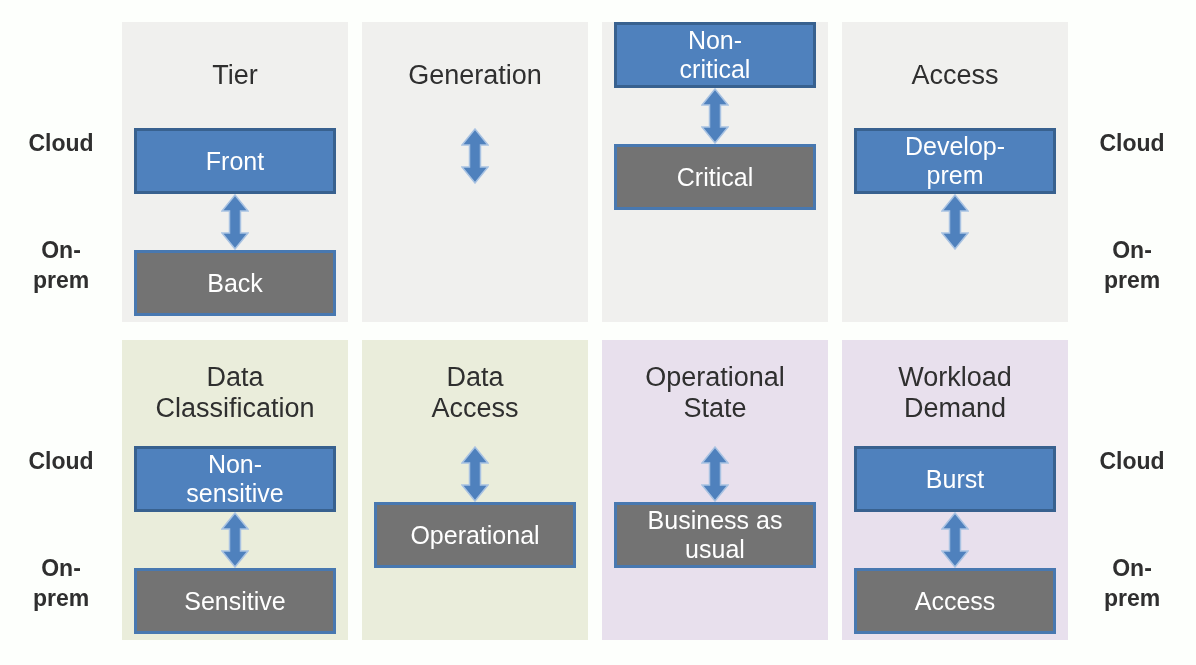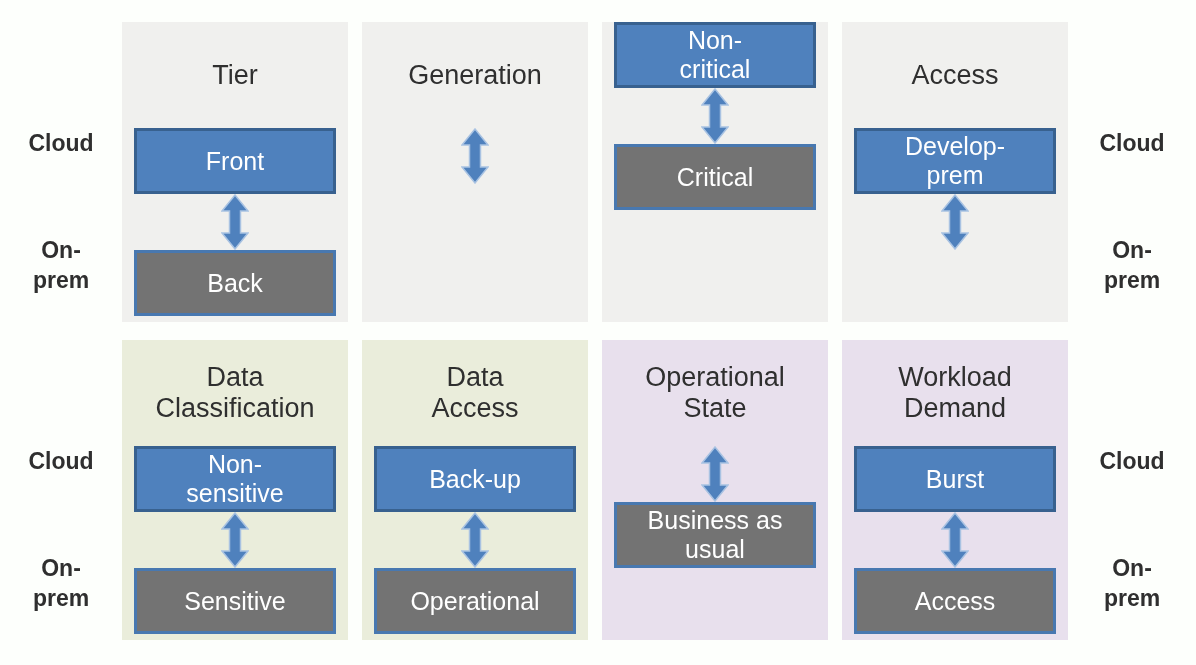--- a/index.html
+++ b/index.html
@@ -178,21 +178,20 @@
           <svg width="28" height="56" viewBox="0 0 28 56">
             <path d="M14 1 L27 17 L19.5 17 L19.5 39 L27 39 L14 55 L1 39 L8.5 39 L8.5 17 L1 17 Z" stroke="#a8c2e2" stroke-width="1.5" fill="#4f81bd"></path>
           </svg>
         </div>
         <div class="box light">Sensitive</div>
       </div>
 
       <div class="panel theme-green">
         <div class="panel-title">Data
 Access</div>
-        <div class="box dark">Back-up</div>
         <div class="arrow-zone">
           <svg width="28" height="56" viewBox="0 0 28 56">
             <path d="M14 1 L27 17 L19.5 17 L19.5 39 L27 39 L14 55 L1 39 L8.5 39 L8.5 17 L1 17 Z" stroke="#a8c2e2" stroke-width="1.5" fill="#4f81bd"></path>
           </svg>
         </div>
         <div class="box light">Operational</div>
       </div>
 
       <div class="panel theme-purple">
         <div class="panel-title">Operational

